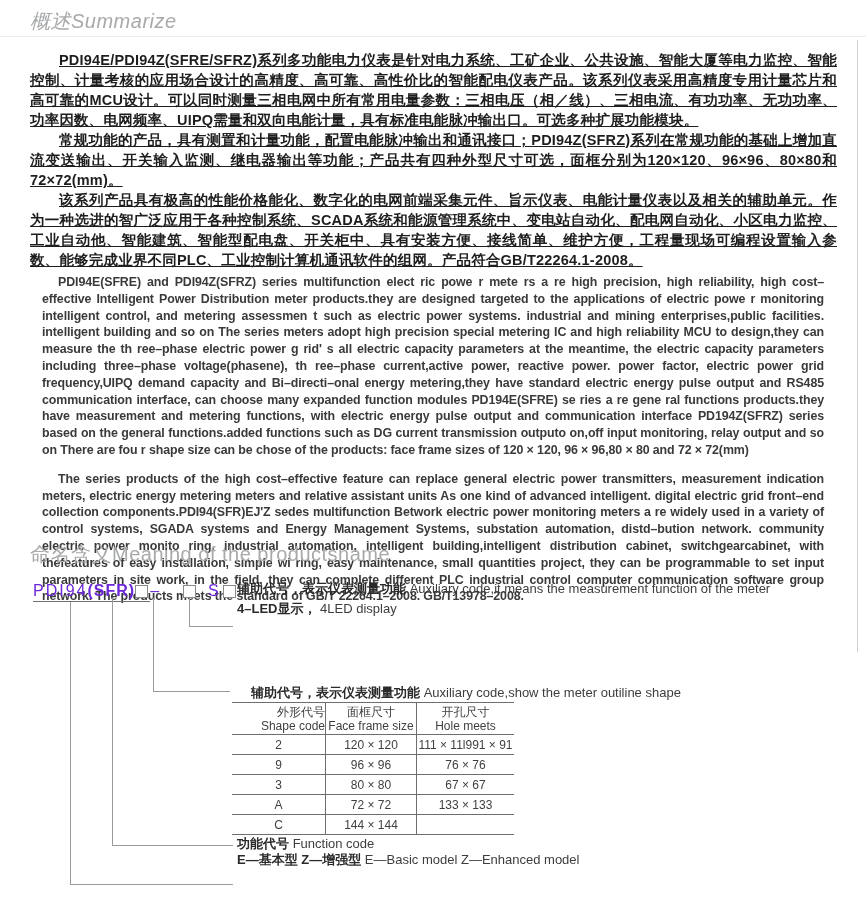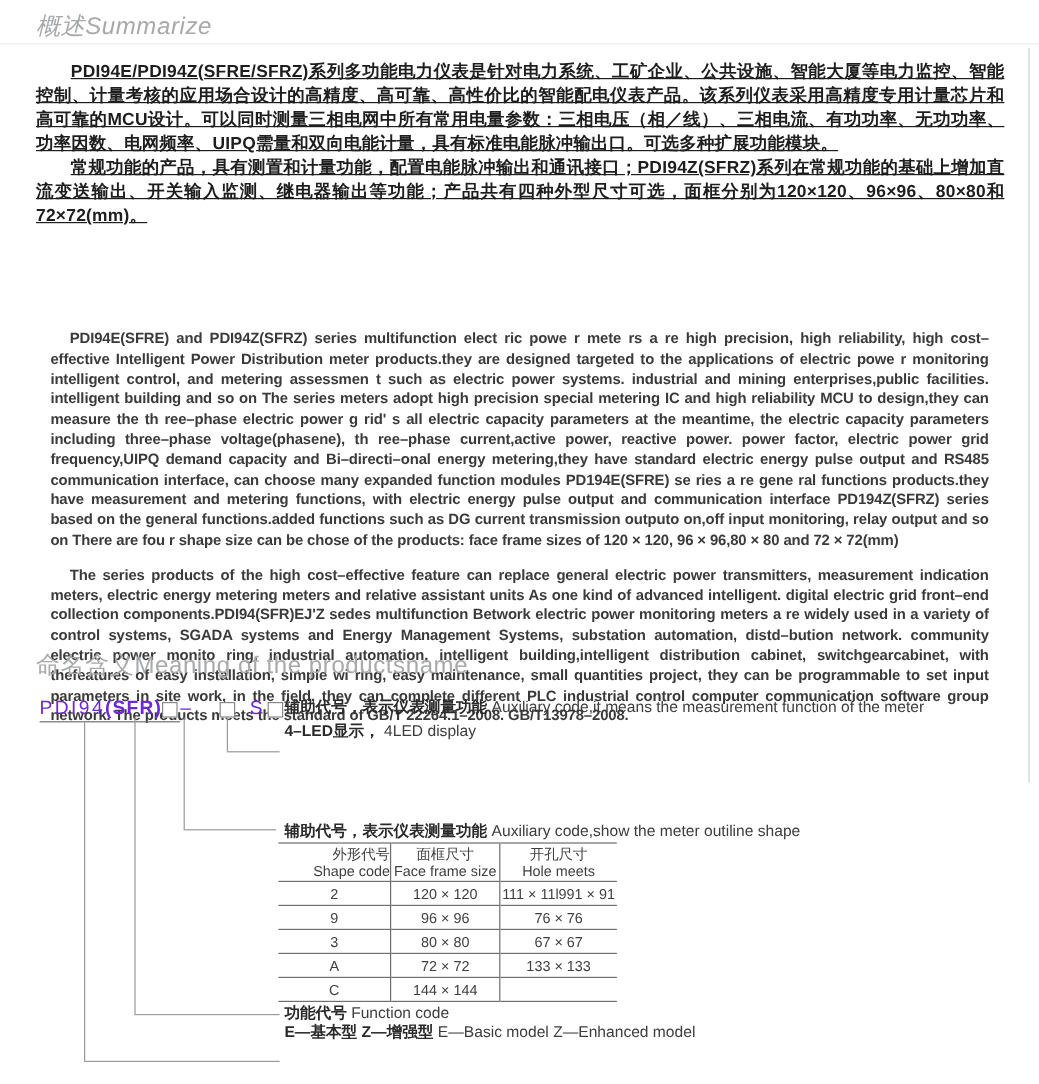--- a/index.html
+++ b/index.html
@@ -54,20 +54,21 @@
 
 <div class="page">
 
   <div class="sec-title" style="left:30px;top:8px;font-style:italic;">概述Summarize</div>
   <div class="hairline" style="left:0;top:36px;width:866px;"></div>
   <div class="scan-edge" style="left:857px;top:40px;height:612px;"></div>
 
   <div class="zh-block">
     <p>PDI94E/PDI94Z(SFRE/SFRZ)系列多功能电力仪表是针对电力系统、工矿企业、公共设施、智能大厦等电力监控、智能控制、计量考核的应用场合设计的高精度、高可靠、高性价比的智能配电仪表产品。该系列仪表采用高精度专用计量芯片和高可靠的MCU设计。可以同时测量三相电网中所有常用电量参数：三相电压（相／线）、三相电流、有功功率、无功功率、功率因数、电网频率、UIPQ需量和双向电能计量，具有标准电能脉冲输出口。可选多种扩展功能模块。</p>
     <p>常规功能的产品，具有测置和计量功能，配置电能脉冲输出和通讯接口；PDI94Z(SFRZ)系列在常规功能的基础上增加直流变送输出、开关输入监测、继电器输出等功能；产品共有四种外型尺寸可选，面框分别为120×120、96×96、80×80和72×72(mm)。</p>
+    <p>该系列产品具有极高的性能价格能化、数字化的电网前端采集元件、旨示仪表、电能计量仪表以及相关的辅助单元。作为一种选进的智广泛应用于各种控制系统、SCADA系统和能源管理系统中、变电站自动化、配电网自动化、小区电力监控、工业自动他、智能建筑、智能型配电盘、开关柜中、具有安装方便、接线简单、维护方便，工程量现场可编程设置输入参数、能够完成业界不同PLC、工业控制计算机通讯软件的组网。产品符合GB/T22264.1-2008。</p>
   </div>
 
   <div class="en-block">
     <p>PDI94E(SFRE) and PDI94Z(SFRZ) series multifunction elect ric powe r mete rs a re high precision,  high reliability,  high cost–effective Intelligent Power Distribution meter  products.they are designed targeted to the applications of electric powe r monitoring intelligent control, and metering assessmen t such as electric power systems. industrial and mining enterprises,public facilities.  intelligent building and so on The series meters adopt high precision special  metering  IC and high reliability MCU to design,they can measure the th ree–phase electric power g rid'  s all electric capacity parameters at the meantime,  the electric capacity parameters  including three–phase voltage(phasene), th ree–phase current,active  power,  reactive power.  power factor,  electric power grid frequency,UIPQ demand capacity and Bi–directi–onal energy metering,they have standard electric energy pulse output and RS485 communication interface,  can choose many expanded function modules PD194E(SFRE) se ries a re gene ral functions products.they have measurement and metering functions,  with electric energy pulse output and communication  interface PD194Z(SFRZ) series based on the general functions.added functions such as DG current transmission outputo  on,off input monitoring,  relay  output and so on  There are fou r shape size can be chose of the products:  face frame sizes of 120 × 120, 96 × 96,80 × 80 and 72 × 72(mm)</p>
     <p>The series products of the high cost–effective feature can replace general electric power transmitters,  measurement indication meters,  electric energy metering meters and relative assistant units As one kind of advanced intelligent. digital electric grid front–end collection components.PDI94(SFR)EJ'Z sedes multifunction Betwork electric power monitoring meters a re widely used in a variety of control systems,  SGADA systems and Energy Management Systems,  substation automation,  distd–bution network.  community electric power monito ring. industrial automation, intelligent building,intelligent distribution cabinet, switchgearcabinet, with thefeatures of easy installation, simple wi ring, easy maintenance, small quantities project, they can be programmable to set input parameters in site work, in the field, they can  complete different PLC industrial control computer communication software group network. The products meets the standard of GB/T 22264.1–2008. GB/T13978–2008.</p>
   </div>
 
   <div class="sec-title" style="left:30px;top:541px;">命名含义Meaning of the productsname</div>
 
   <div class="model">
@@ -97,21 +98,21 @@
     <div>
       <span class="zh">辅助代号，表示仪表测量功能</span>
       <span class="en">Auxiliary code,it means the measurement function of the meter</span>
     </div>
     <div>
       <span class="zh">4–LED显示，</span>
       <span class="en">4LED display</span>
     </div>
   </div>
 
-  <div class="ann" style="left:237px;top:684px;">
+  <div class="ann" style="left:251px;top:684px;">
     <span class="zh">辅助代号，表示仪表测量功能</span>
     <span class="en">Auxiliary code,show the meter outiline shape</span>
   </div>
 
   <table class="shape-table">
     <thead>
       <tr>
         <th class="col1">
           <div>外形代号</div>
           <div>Shape code</div>

